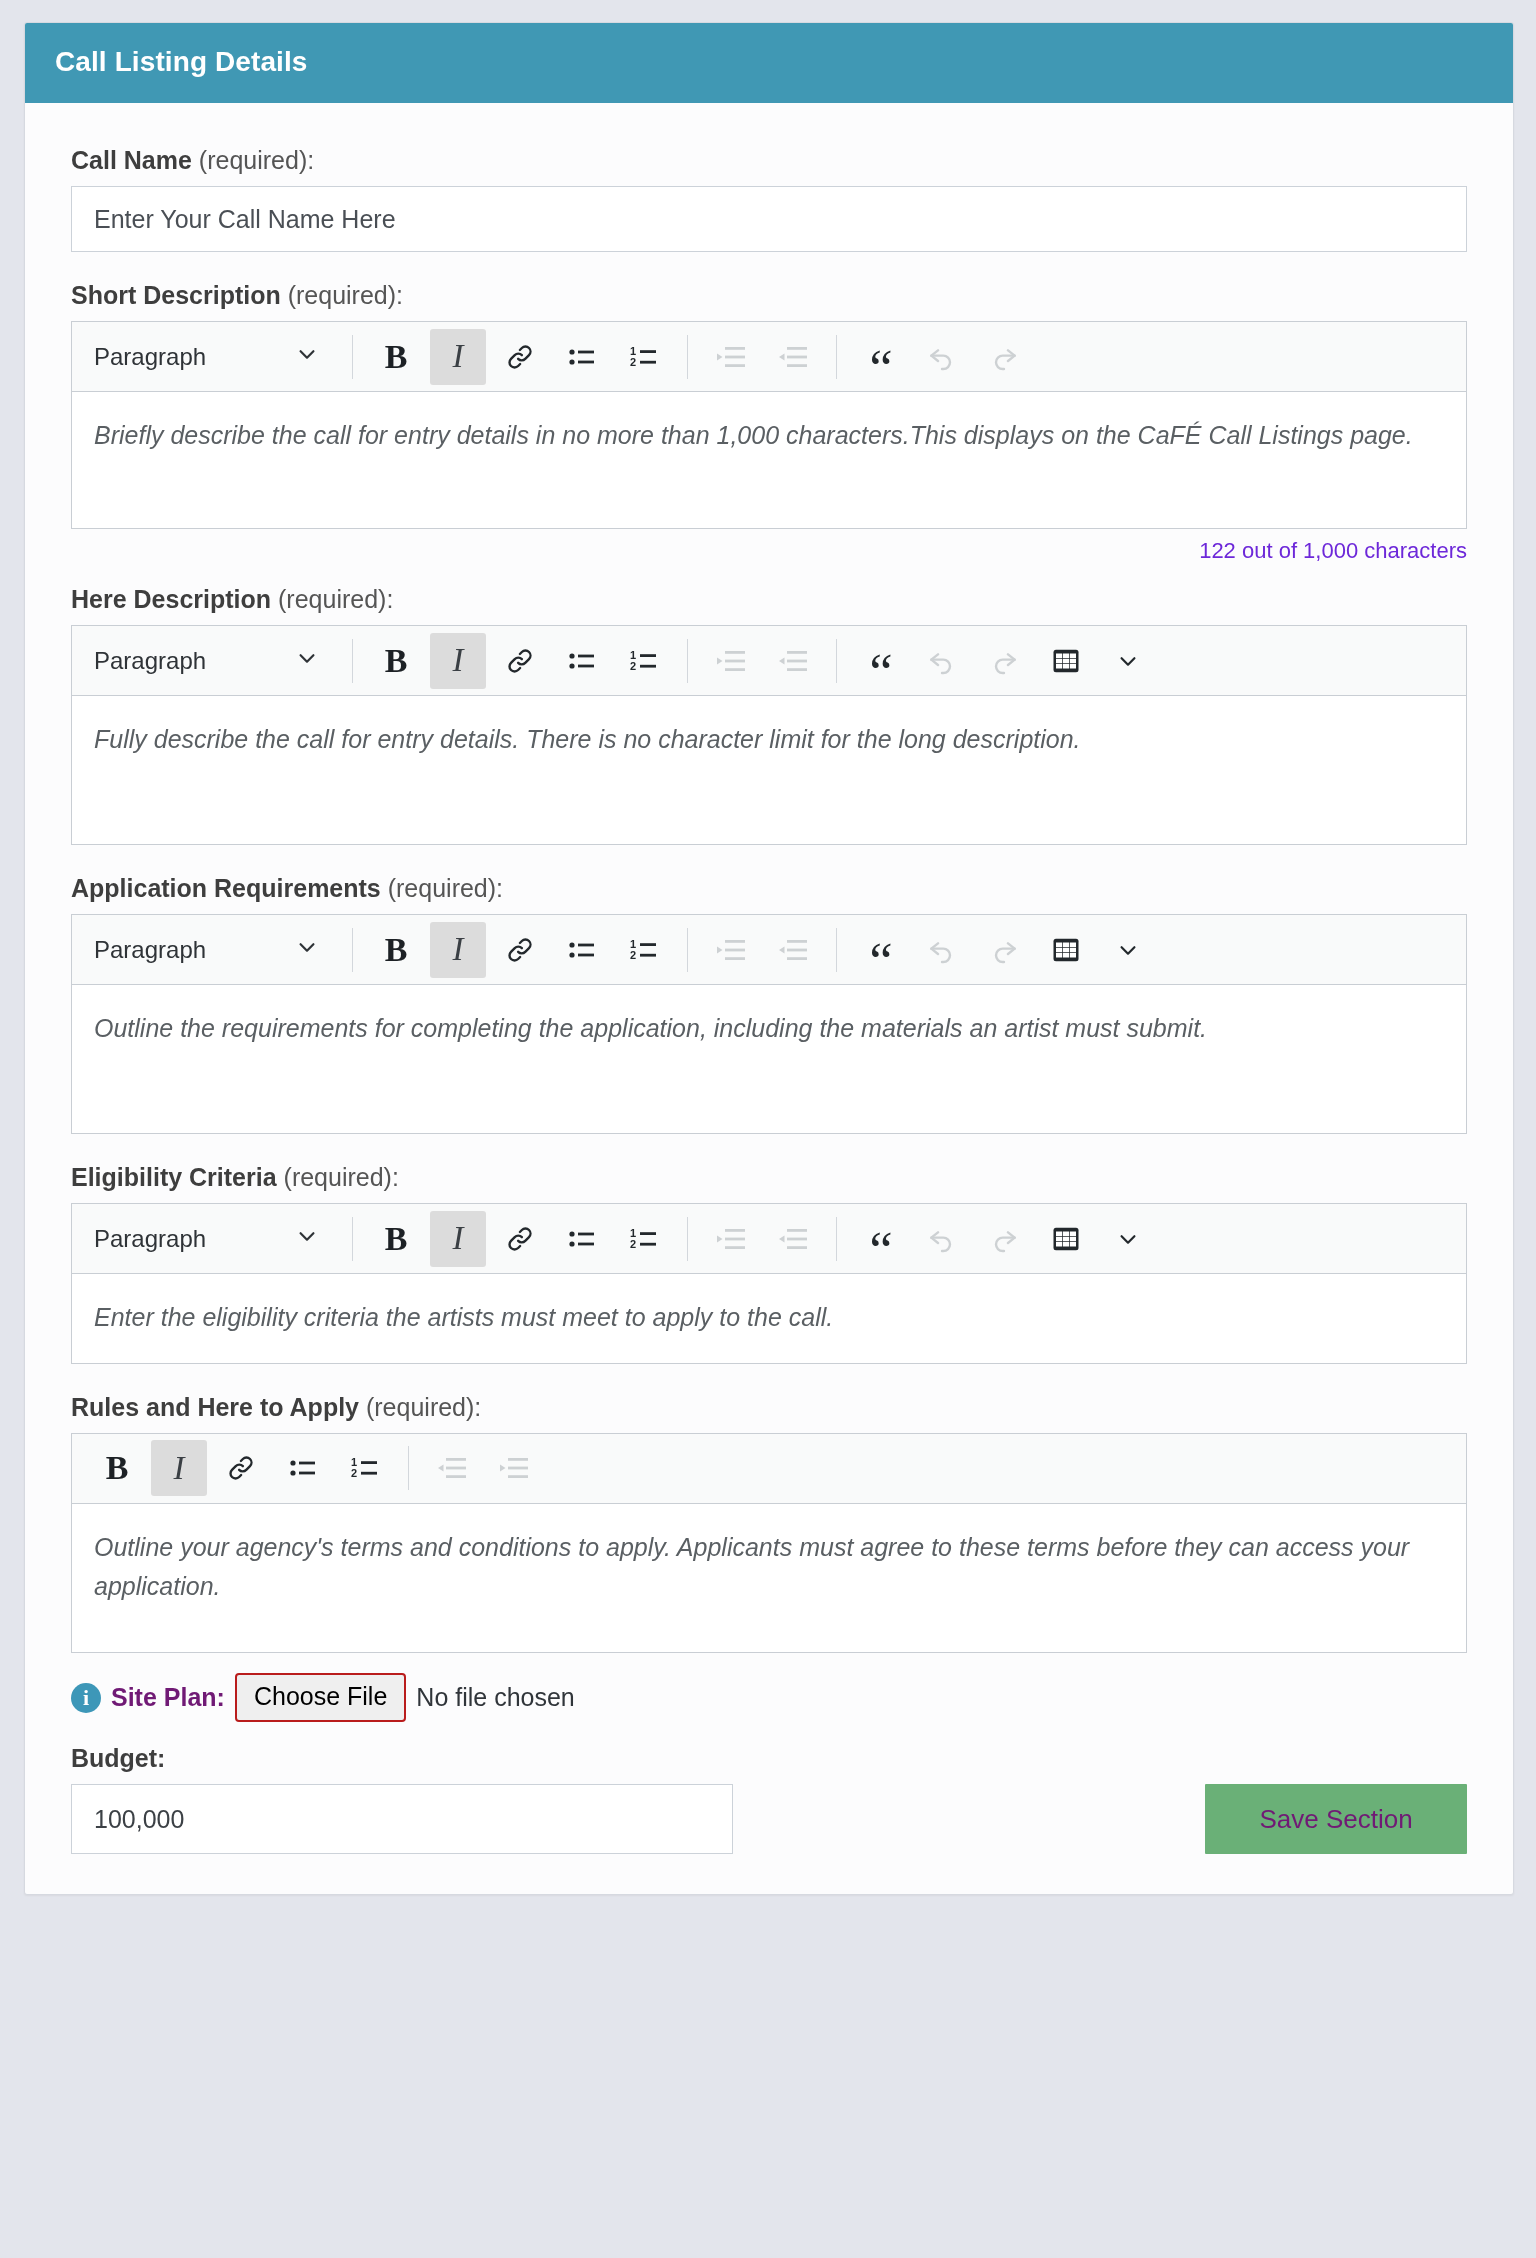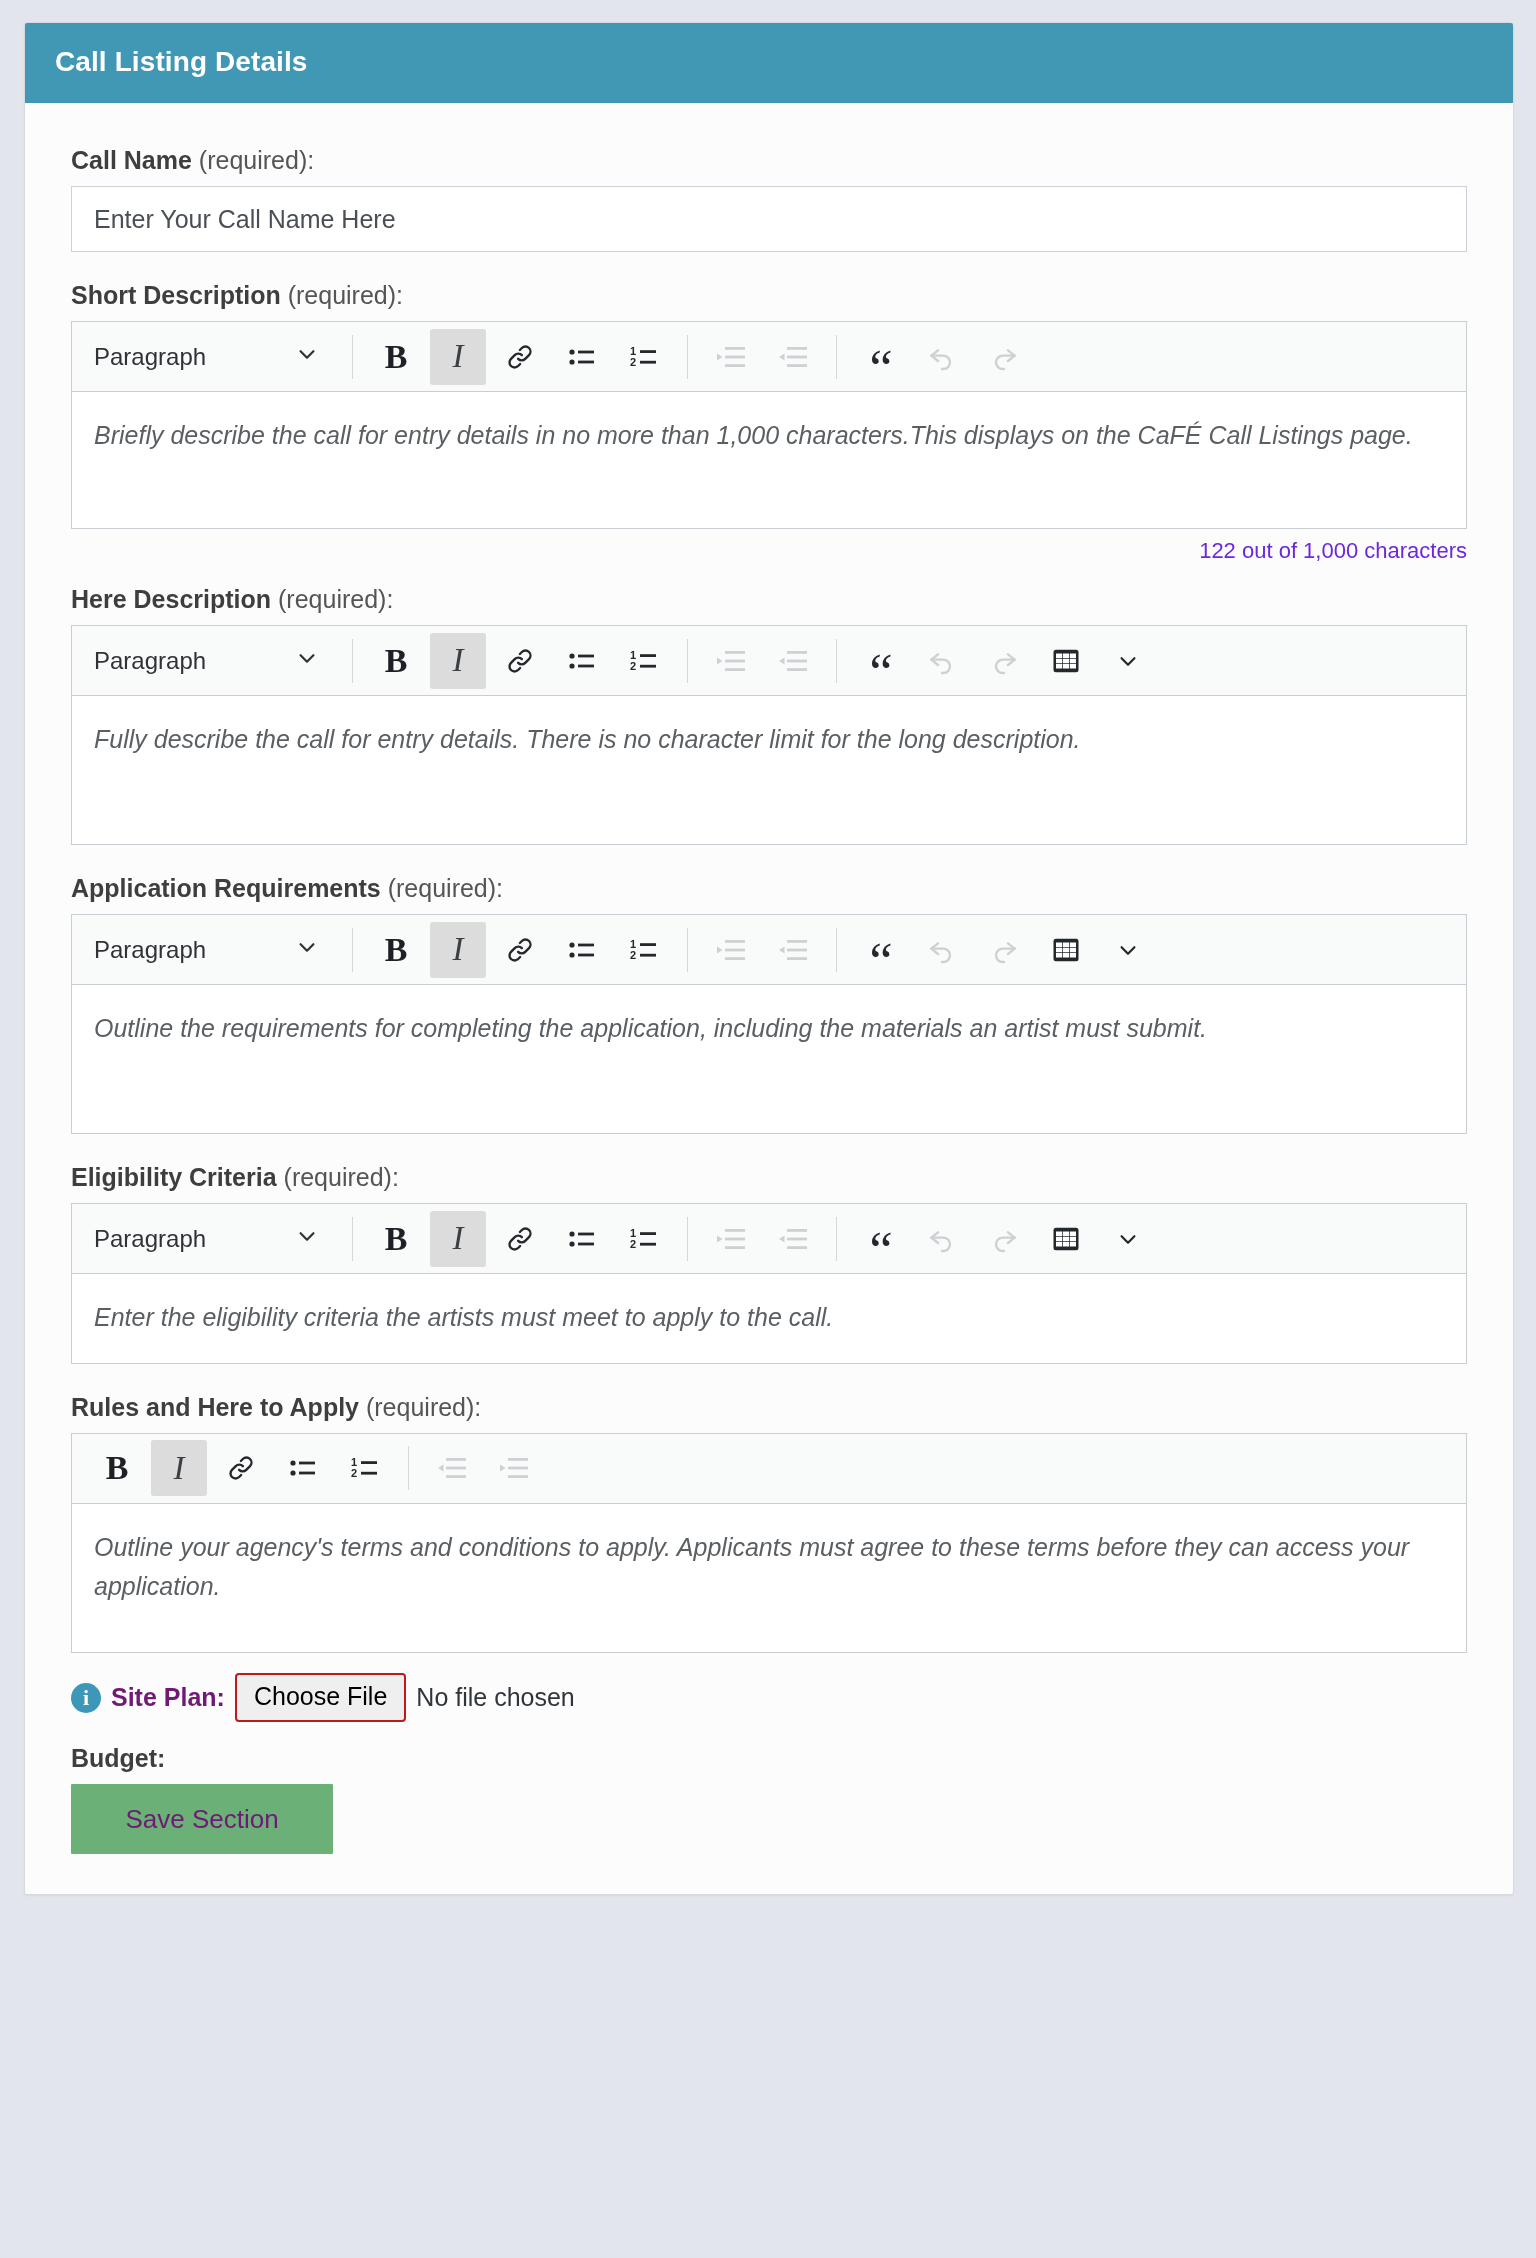--- a/index.html
+++ b/index.html
@@ -771,18 +771,19 @@
     <div class="file-row">
       <span class="info-icon">i</span>
       <span class="file-label">Site Plan:</span>
       <button class="choose-file">Choose File</button>
       <span class="no-file">No file chosen</span>
     </div>
 
     <div>
       <div class="budget-label">Budget:</div>
       <div class="bottom-row">
+        <input class="budget-input" type="text" value="100,000" style="">
         <button class="save-btn">Save Section</button>
       </div>
     </div>
 
   </div>
 </div>
 
 </body></html>

